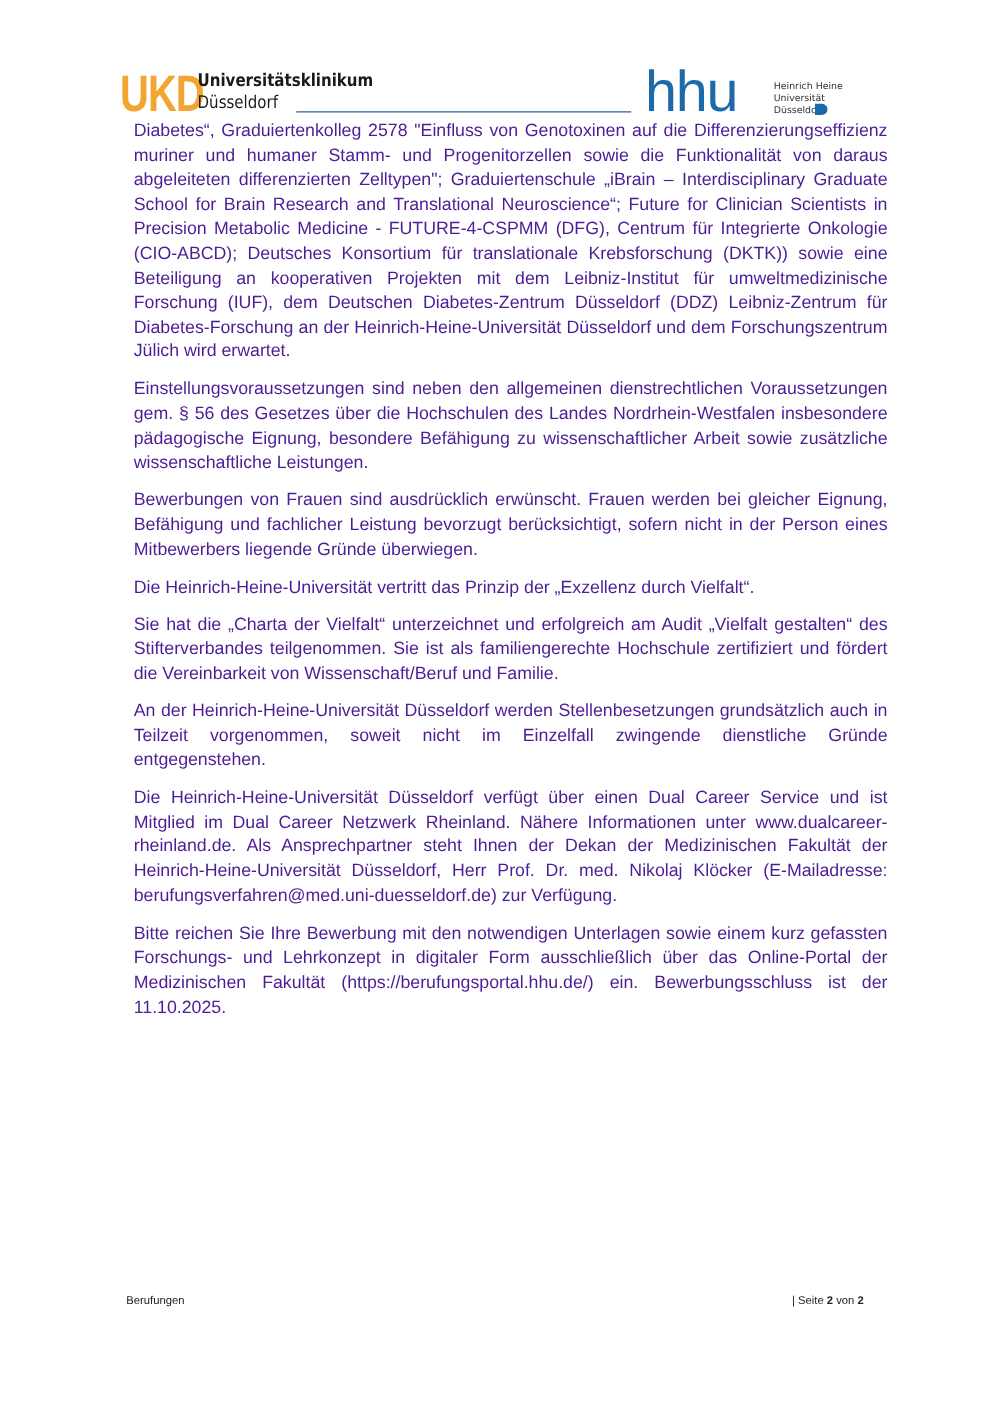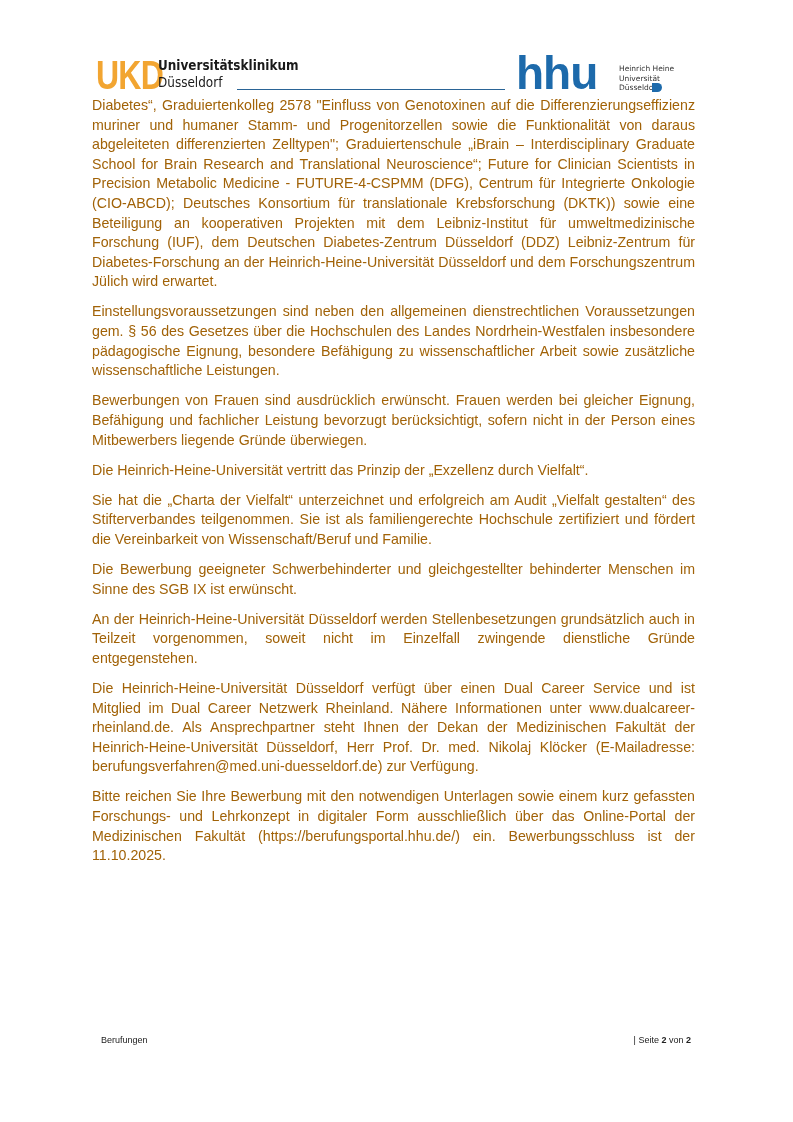--- a/index.html
+++ b/index.html
@@ -68,21 +68,21 @@
       position: absolute;
       left: 516px;
       top: 55px;
       height: 40px;
     }
     .hhu-letters {
       position: absolute;
       left: 0;
       top: -4px;
       font-family: "Liberation Sans", sans-serif;
-      font-weight: bold;
+      font-weight: normal;
       font-size: 46px;
       line-height: 44px;
       color: #1d6aab;
       letter-spacing: -1px;
       white-space: nowrap;
       text-align: right;
     }
     .hhu-text {
       position: absolute;
       left: 103px;
@@ -98,27 +98,27 @@
       position: absolute;
       left: 136px;
       top: 28px;
       width: 10px;
       height: 9px;
       background: #1d6aab;
       border-radius: 0 5px 5px 0;
     }
     .content {
       position: absolute;
-      left: 92px;
+      left: 107px;
       top: 96px;
       width: 603px;
       font-size: 14.2px;
       line-height: 19.6px;
       text-align: justify;
-      color: #a16207;
+      color: #4c1d95;
     }
     .content p {
       margin: 0 0 10.5px 0;
     }
     .footer {
       position: absolute;
       left: 101px;
       top: 1034px;
       width: 590px;
       font-size: 9px;
@@ -151,21 +151,20 @@
     <div class="hhu-dot"></div>
   </div>
 </div>
 
 <div class="content">
   <p>Diabetes“, Graduiertenkolleg 2578 "Einfluss von Genotoxinen auf die Differenzierungseffizienz muriner und humaner Stamm- und Progenitorzellen sowie die Funktionalität von daraus abgeleiteten differenzierten Zelltypen"; Graduiertenschule „iBrain – Interdisciplinary Graduate School for Brain Research and Translational Neuroscience“; Future for Clinician Scientists in Precision Metabolic Medicine - FUTURE-4-CSPMM (DFG), Centrum für Integrierte Onkologie (CIO-ABCD); Deutsches Konsortium für translationale Krebsforschung (DKTK)) sowie eine Beteiligung an kooperativen Projekten mit dem Leibniz-Institut für umweltmedizinische Forschung (IUF), dem Deutschen Diabetes-Zentrum Düsseldorf (DDZ) Leibniz-Zentrum für Diabetes-Forschung an der Heinrich-Heine-Universität Düsseldorf und dem Forschungszentrum Jülich wird erwartet.</p>
   <p>Einstellungsvoraussetzungen sind neben den allgemeinen dienstrechtlichen Voraussetzungen gem. § 56 des Gesetzes über die Hochschulen des Landes Nordrhein-Westfalen insbesondere pädagogische Eignung, besondere Befähigung zu wissenschaftlicher Arbeit sowie zusätzliche wissenschaftliche Leistungen.</p>
   <p>Bewerbungen von Frauen sind ausdrücklich erwünscht. Frauen werden bei gleicher Eignung, Befähigung und fachlicher Leistung bevorzugt berücksichtigt, sofern nicht in der Person eines Mitbewerbers liegende Gründe überwiegen.</p>
   <p>Die Heinrich-Heine-Universität vertritt das Prinzip der „Exzellenz durch Vielfalt“.</p>
   <p>Sie hat die „Charta der Vielfalt“ unterzeichnet und erfolgreich am Audit „Vielfalt gestalten“ des Stifterverbandes teilgenommen. Sie ist als familiengerechte Hochschule zertifiziert und fördert die Vereinbarkeit von Wissenschaft/Beruf und Familie.</p>
-  <p>Die Bewerbung geeigneter Schwerbehinderter und gleichgestellter behinderter Menschen im Sinne des SGB IX ist erwünscht.</p>
   <p>An der Heinrich-Heine-Universität Düsseldorf werden Stellenbesetzungen grundsätzlich auch in Teilzeit vorgenommen, soweit nicht im Einzelfall zwingende dienstliche Gründe entgegenstehen.</p>
   <p>Die Heinrich-Heine-Universität Düsseldorf verfügt über einen Dual Career Service und ist Mitglied im Dual Career Netzwerk Rheinland. Nähere Informationen unter www.dualcareer-rheinland.de. Als Ansprechpartner steht Ihnen der Dekan der Medizinischen Fakultät der Heinrich-Heine-Universität Düsseldorf, Herr Prof. Dr. med. Nikolaj Klöcker (E-Mailadresse: berufungsverfahren@med.uni-duesseldorf.de) zur Verfügung.</p>
   <p>Bitte reichen Sie Ihre Bewerbung mit den notwendigen Unterlagen sowie einem kurz gefassten Forschungs- und Lehrkonzept in digitaler Form ausschließlich über das Online-Portal der Medizinischen Fakultät (https://berufungsportal.hhu.de/) ein. Bewerbungsschluss ist der 11.10.2025.</p>
 </div>
 
 <div class="footer">
   <span class="footer-left">Berufungen</span>
   <span class="footer-right"><span>| Seite </span><b>2</b><span> von </span><b>2</b></span>
 </div>
 

